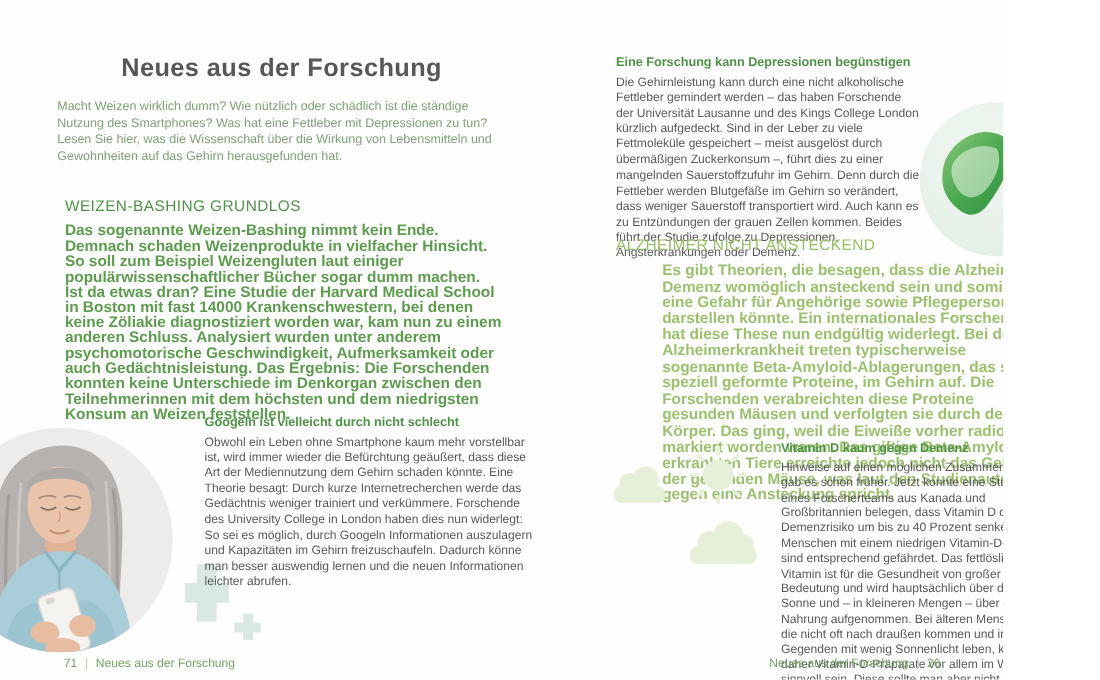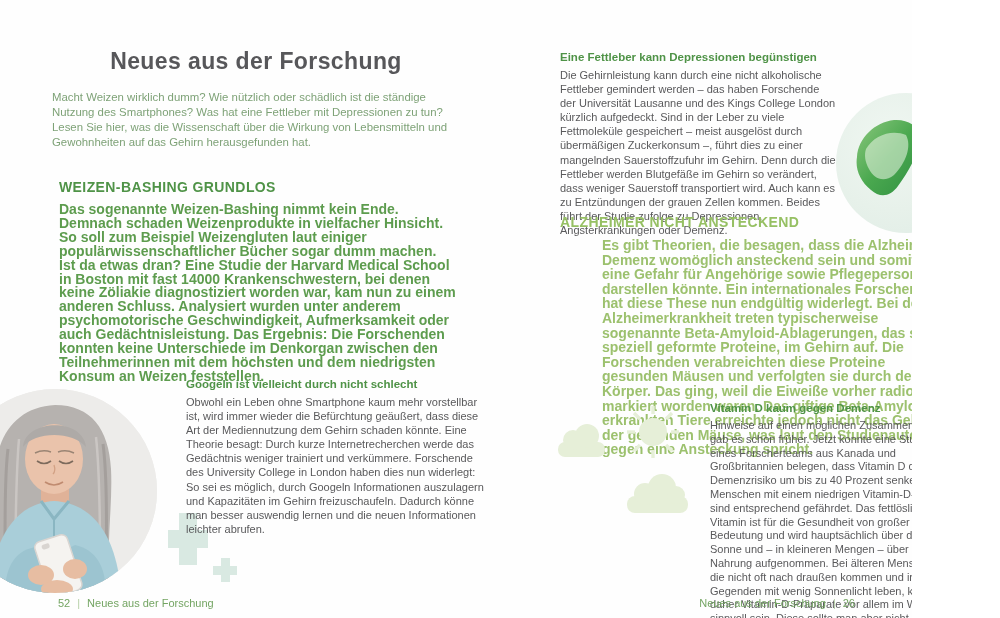--- a/index.html
+++ b/index.html
@@ -28,21 +28,21 @@
     color: #7ea277;
   }
   .section { position: absolute; }
   .sec-weizen { left: 59px; top: 179px; width: 397px; }
   .sec-googeln { left: 186px; top: 378px; width: 304px; }
   .sec-fettleber { left: 560px; top: 51px; width: 277px; }
   .sec-alzheimer { left: 560px; top: 214px; width: 395px; }
   .sec-vitamin { left: 710px; top: 402px; width: 243px; }
 
   .h-caps {
-    font-size: 14px; font-weight: bold; letter-spacing: 0.4px;
+    font-size: 14px; font-weight: normal; letter-spacing: 0.4px;
     color: #4f9347; margin-bottom: 8px;
   }
   .h-caps.light { color: #96c063; }
   .h-sub {
     font-size: 11.5px; font-weight: bold;
     color: #4f9347; margin-bottom: 5px;
   }
   .body-green {
     font-size: 14px; line-height: 13.9px; font-weight: 600;
     color: #5d9c4e; text-align: left;
@@ -149,27 +149,27 @@
       <rect x="53" y="61" width="24" height="9"></rect>
     </g>
   </svg>
 
   <div class="section sec-googeln">
     <div class="h-sub">Googeln ist vielleicht durch nicht schlecht</div>
     <div class="body-gray">Obwohl ein Leben ohne Smartphone kaum mehr vorstellbar ist, wird immer wieder die Befürchtung geäußert, dass diese Art der Mediennutzung dem Gehirn schaden könnte. Eine Theorie besagt: Durch kurze Internetrecherchen werde das Gedächtnis weniger trainiert und verkümmere. Forschende des University College in London haben dies nun widerlegt: So sei es möglich, durch Googeln Informationen auszulagern und Kapazitäten im Gehirn freizuschaufeln. Dadurch könne man besser auswendig lernen und die neuen Informationen leichter abrufen.</div>
   </div>
 
   <div class="footer footer-left">
-    <span>52</span>
+    <span>71</span>
     <span class="sep">|</span>
     <span>Neues aus der Forschung</span>
   </div>
 
   <div class="section sec-fettleber">
-    <div class="h-sub">Eine Fettleber kann Depressionen begünstigen</div>
+    <div class="h-sub">Eine Forschung kann Depressionen begünstigen</div>
     <div class="body-gray">Die Gehirnleistung kann durch eine nicht alkoholische Fettleber gemindert werden – das haben Forschende der Universität Lausanne und des Kings College London kürzlich aufgedeckt. Sind in der Leber zu viele Fettmoleküle gespeichert – meist ausgelöst durch übermäßigen Zuckerkonsum –, führt dies zu einer mangelnden Sauerstoffzufuhr im Gehirn. Denn durch die Fettleber werden Blutgefäße im Gehirn so verändert, dass weniger Sauerstoff transportiert wird. Auch kann es zu Entzündungen der grauen Zellen kommen. Beides führt der Studie zufolge zu Depressionen, Angsterkrankungen oder Demenz.</div>
   </div>
 
   <div class="liver-circle">
     <svg width="140" height="140" viewBox="0 0 140 140">
       <defs>
         <linearGradient id="lg1" x1="0" y1="0" x2="1" y2="1">
           <stop offset="0" stop-color="#8cc87e"></stop>
           <stop offset="0.5" stop-color="#4aa84f"></stop>
           <stop offset="1" stop-color="#2f8f41"></stop>

